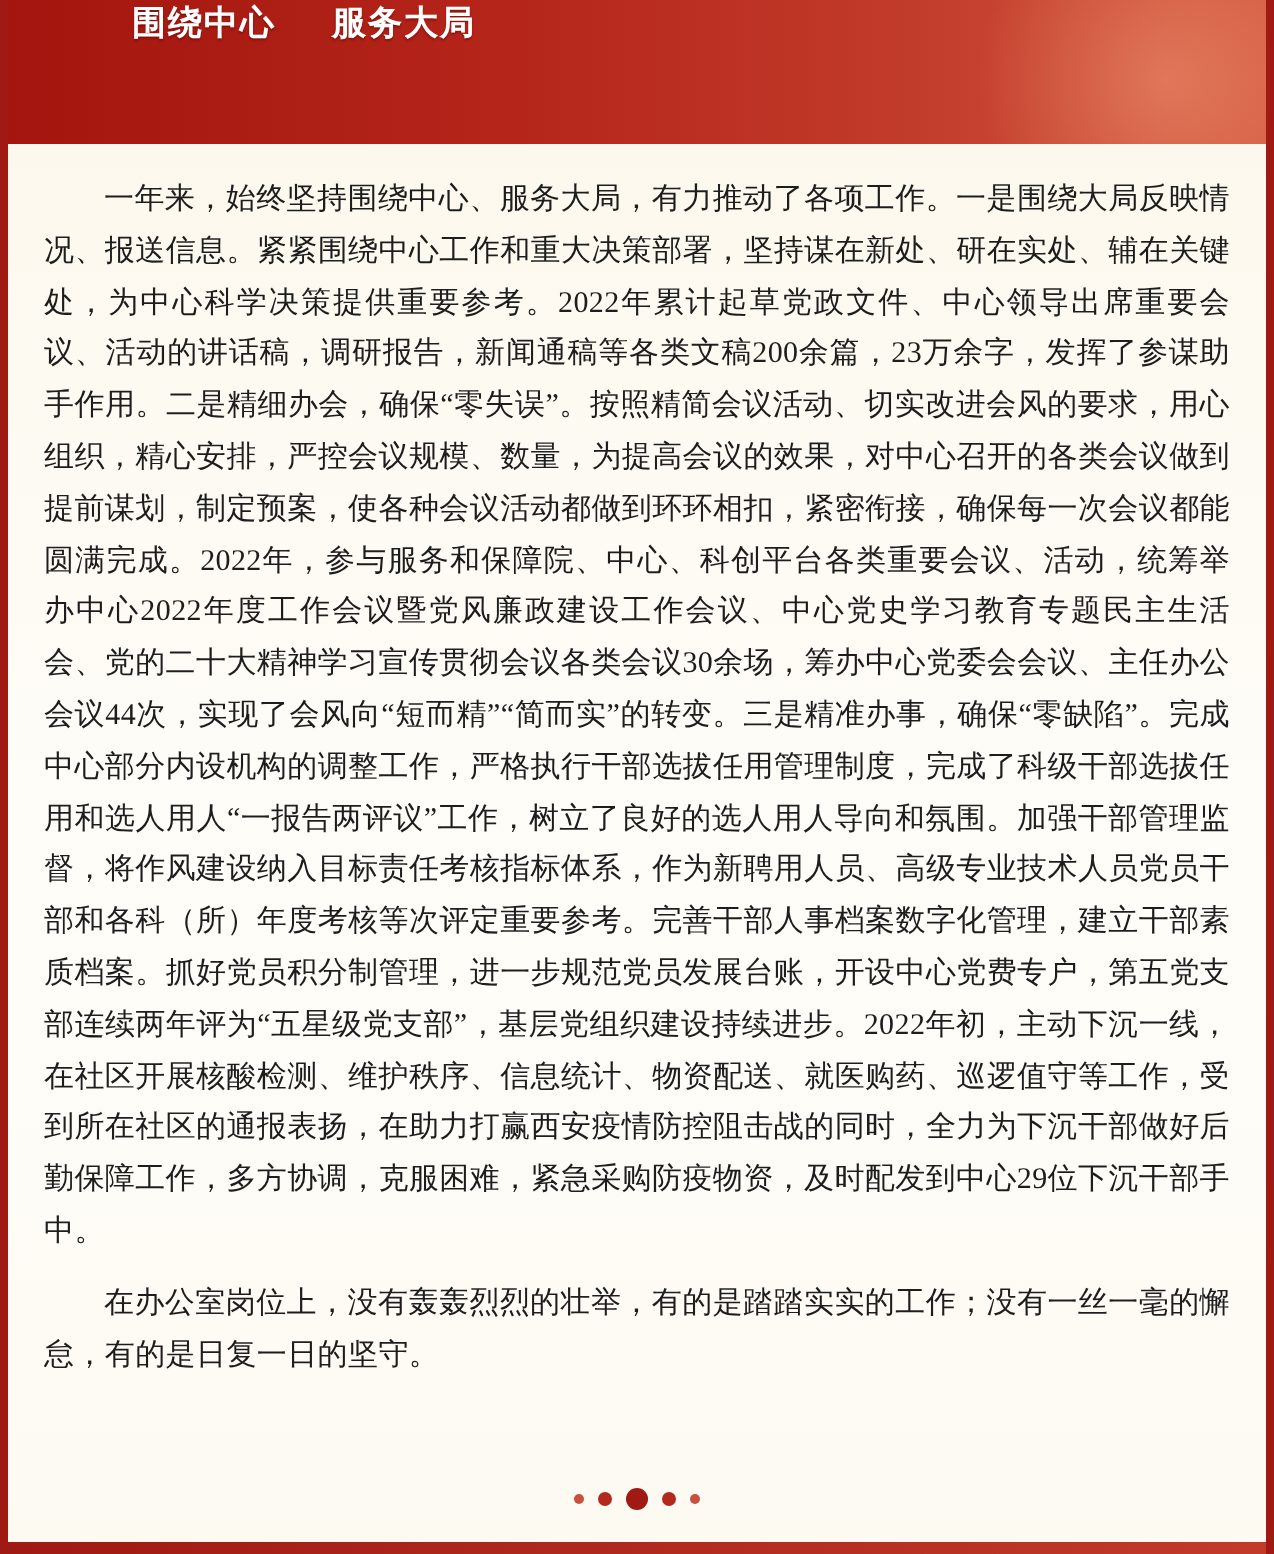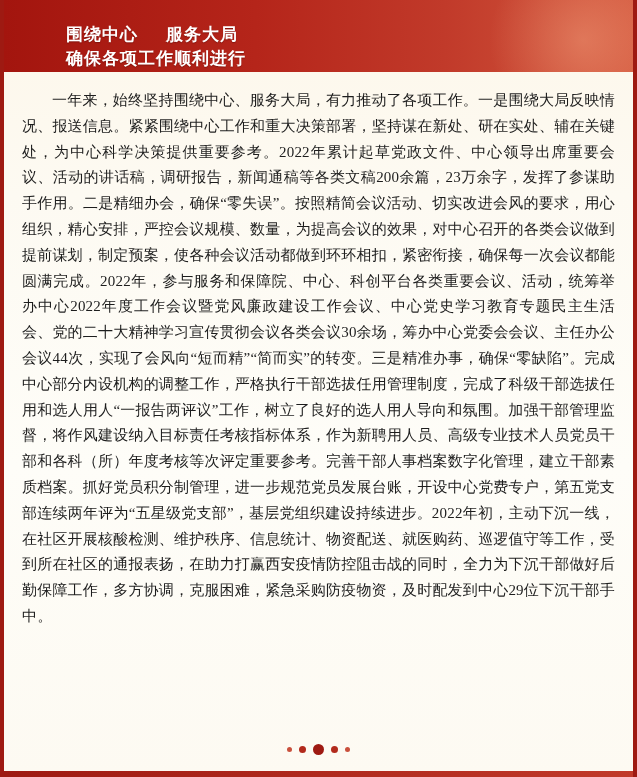--- a/index.html
+++ b/index.html
@@ -22,21 +22,21 @@
       linear-gradient(180deg, #fdf7ea 0%, #fdfaf2 25%, #fefdf8 60%, #fdfaf2 100%);
     border-left: 4px solid #9e1a12;
     border-right: 4px solid #9e1a12;
     overflow: hidden;
   }
   .top-band {
     position: relative;
     height: 72px;
     background: linear-gradient(90deg, #a3150e 0%, #b5251a 40%, #c13a2a 70%, #d4593f 100%);
     display: flex;
-    align-items: flex-end;
+    align-items: flex-start;
     overflow: hidden;
   }
   .top-band:before {
     content: "";
     position: absolute;
     right: -30px;
     top: -40px;
     width: 200px;
     height: 160px;
     background: radial-gradient(circle at 60% 50%, rgba(255,190,150,0.35), rgba(255,255,255,0) 65%);
@@ -112,26 +112,26 @@
 </head>
 <body>
 
 <div class="page">
 
   <div class="top-band">
     <div class="band-title">
       <span class="band-line1">
         <span class="seg1">围绕中心</span><span class="seg2">服务大局</span>
       </span>
-      <span class="band-line2">确保各项工作顺利进行</span>
     </div>
   </div>
 
   <div class="content">
     <p class="para">一年来，始终坚持围绕中心、服务大局，有力推动了各项工作。一是围绕大局反映情况、报送信息。紧紧围绕中心工作和重大决策部署，坚持谋在新处、研在实处、辅在关键处，为中心科学决策提供重要参考。2022年累计起草党政文件、中心领导出席重要会议、活动的讲话稿，调研报告，新闻通稿等各类文稿200余篇，23万余字，发挥了参谋助手作用。二是精细办会，确保“零失误”。按照精简会议活动、切实改进会风的要求，用心组织，精心安排，严控会议规模、数量，为提高会议的效果，对中心召开的各类会议做到提前谋划，制定预案，使各种会议活动都做到环环相扣，紧密衔接，确保每一次会议都能圆满完成。2022年，参与服务和保障院、中心、科创平台各类重要会议、活动，统筹举办中心2022年度工作会议暨党风廉政建设工作会议、中心党史学习教育专题民主生活会、党的二十大精神学习宣传贯彻会议各类会议30余场，筹办中心党委会会议、主任办公会议44次，实现了会风向“短而精”“简而实”的转变。三是精准办事，确保“零缺陷”。完成中心部分内设机构的调整工作，严格执行干部选拔任用管理制度，完成了科级干部选拔任用和选人用人“一报告两评议”工作，树立了良好的选人用人导向和氛围。加强干部管理监督，将作风建设纳入目标责任考核指标体系，作为新聘用人员、高级专业技术人员党员干部和各科（所）年度考核等次评定重要参考。完善干部人事档案数字化管理，建立干部素质档案。抓好党员积分制管理，进一步规范党员发展台账，开设中心党费专户，第五党支部连续两年评为“五星级党支部”，基层党组织建设持续进步。2022年初，主动下沉一线，在社区开展核酸检测、维护秩序、信息统计、物资配送、就医购药、巡逻值守等工作，受到所在社区的通报表扬，在助力打赢西安疫情防控阻击战的同时，全力为下沉干部做好后勤保障工作，多方协调，克服困难，紧急采购防疫物资，及时配发到中心29位下沉干部手中。</p>
+    <p class="para">在办公室岗位上，没有轰轰烈烈的壮举，有的是踏踏实实的工作；没有一丝一毫的懈怠，有的是日复一日的坚守。</p>
   </div>
 
   <div class="footer-dots">
     <span class="dot small"></span>
     <span class="dot"></span>
     <span class="dot big"></span>
     <span class="dot"></span>
     <span class="dot small"></span>
   </div>
 

